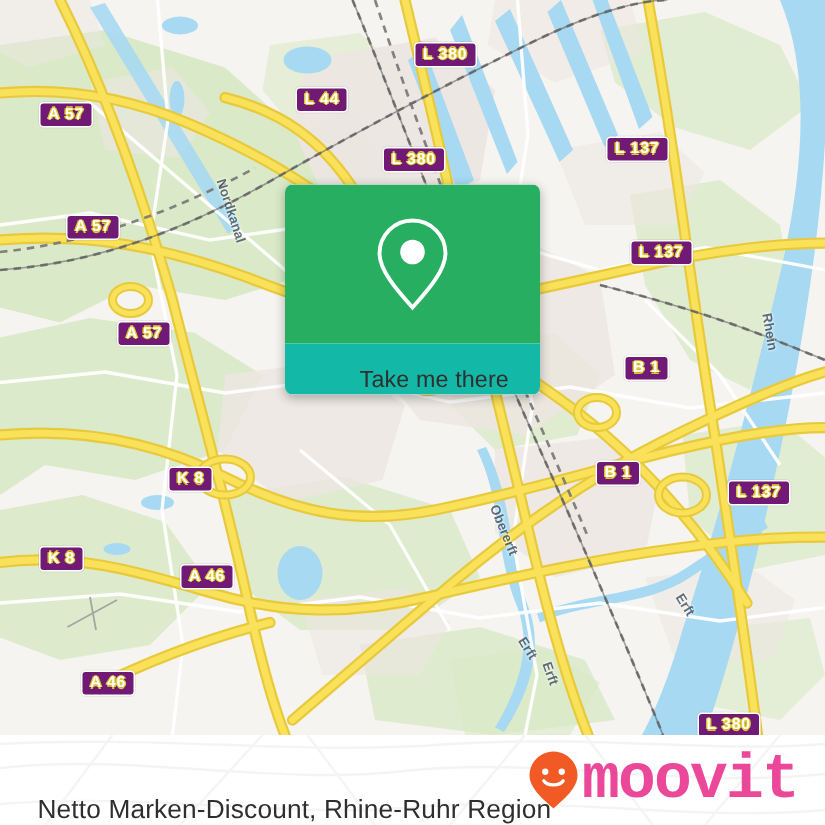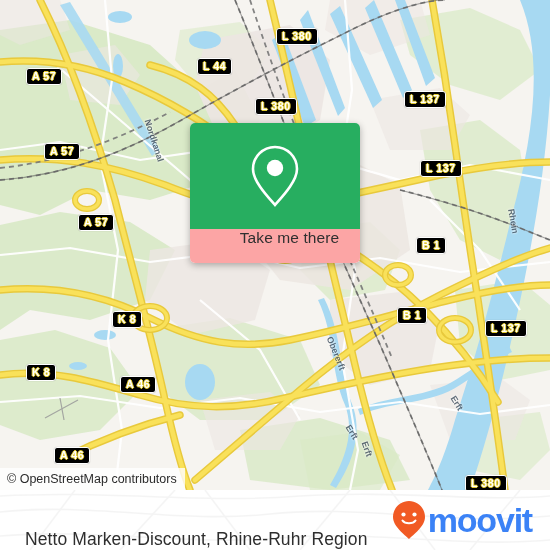--- a/index.html
+++ b/index.html
@@ -20,22 +20,22 @@
     position:absolute; left:190px; top:123px; width:170px; height:140px;
     border-radius:5px; overflow:hidden;
     box-shadow:0 2px 7px rgba(0,0,0,.30);
     background:#ffffff;
   }
   #card-top {
     height:106px; background:#27ae60;
     display:flex; align-items:center; justify-content:center;
   }
   #card-bottom {
-    height:34px; background:#fca5a5;
-    display:flex; align-items:flex-start; justify-content:center;padding-left:29px;
+    height:34px; background:#14b8a6;
+    display:flex; align-items:flex-end; justify-content:center;padding-left:29px;
   }
   #card-label {
     font-size:15.5px; color:#2f2f2f; letter-spacing:.1px; white-space:nowrap;
   }
 
   
   #osm {
     position:absolute; left:0; bottom:0; height:22px;
     padding:0 8px 0 7px;
     background:rgba(255,255,255,.80);
@@ -55,29 +55,29 @@
   #place-title {
     position:absolute; left:25px; top:0; height:60px;
     display:flex; align-items:flex-end;
     font-size:17.5px; color:#2e2e2e; letter-spacing:.1px; white-space:nowrap;
   }
   #brand {
     position:absolute; right:18px; top:0; height:60px;
     display:flex; align-items:center; gap:2px;
   }
   #brand-word {
-    font-size:34px; font-weight:bold; color:#3b82f6;
+    font-size:42px; font-weight:bold; color:#ec4899;
     letter-spacing:-1.2px; line-height:1;
-    font-family:Liberation Sans, sans-serif;
+    font-family:Liberation Mono, monospace;
   }
 
   
   .shield {
     position:absolute;
-    background:#000000;
+    background:#701a75;
     border:1.6px solid #ffffff;
     border-radius:3px;
     color:#ffffff;
     font-size:10.5px; font-weight:bold;
     letter-spacing:.6px;
     padding:1.5px 5px 2px 5px;
     white-space:nowrap;
     text-shadow:
       -1px 0 #e0c92f, 1px 0 #e0c92f, 0 -1px #e0c92f, 0 1px #e0c92f;
     line-height:1.05;
@@ -271,23 +271,20 @@
           <path d="M27 4 C14.8 4 5 13.8 5 26 C5 38.5 20 54 27 62
                    C34 54 49 38.5 49 26 C49 13.8 39.2 4 27 4 Z" fill="none" stroke="#ffffff" stroke-width="2.6"></path>
           <circle cx="27" cy="25" r="8.2" fill="#ffffff"></circle>
         </svg>
       </div>
       <div id="card-bottom">
         <span id="card-label">Take me there</span>
       </div>
     </div>
 
-    <div id="osm">
-      <span>© OpenStreetMap contributors</span>
-    </div>
   </div>
 
   <div id="bottombar">
 
     <svg class="watermark" viewBox="0 0 550 60" preserveAspectRatio="none">
       <rect x="0" y="0" width="550" height="60" fill="#ffffff"></rect>
       <g stroke="#dedede" stroke-width="1.6" fill="none">
         <path d="M30 60 L75 0"></path>
         <path d="M120 60 L175 0"></path>
         <path d="M205 0 L250 60"></path>

